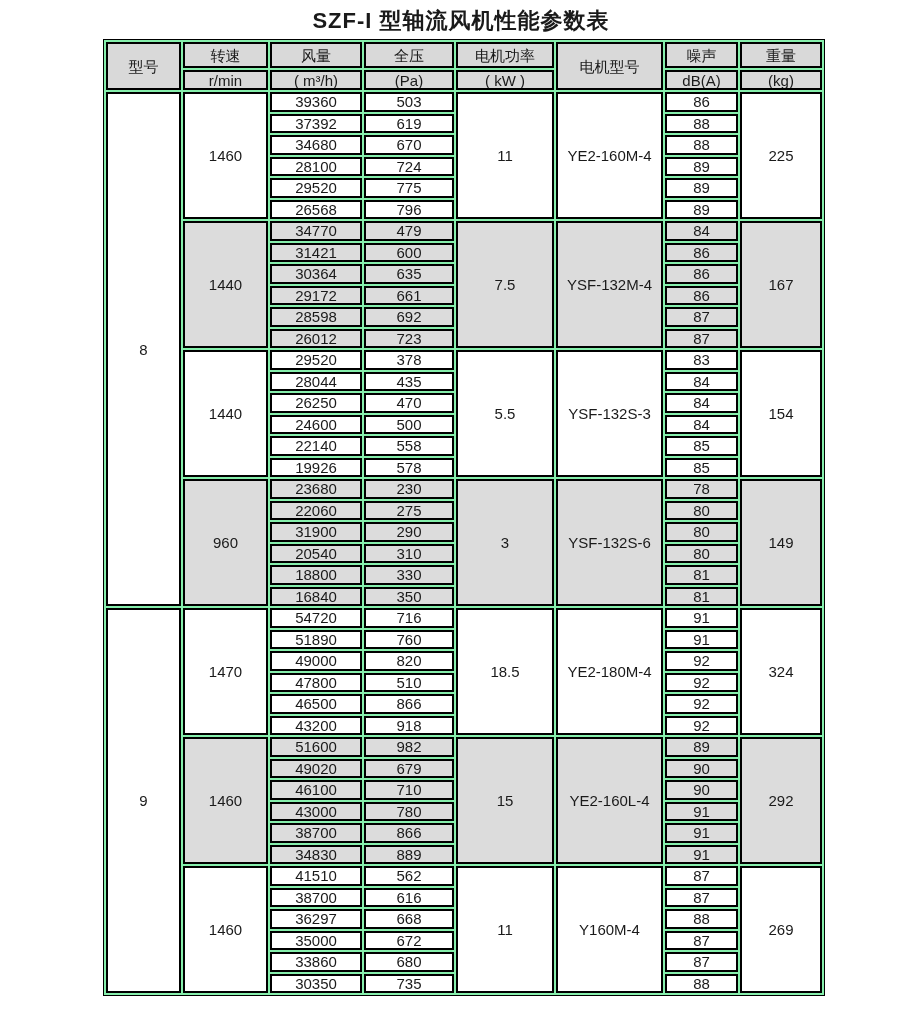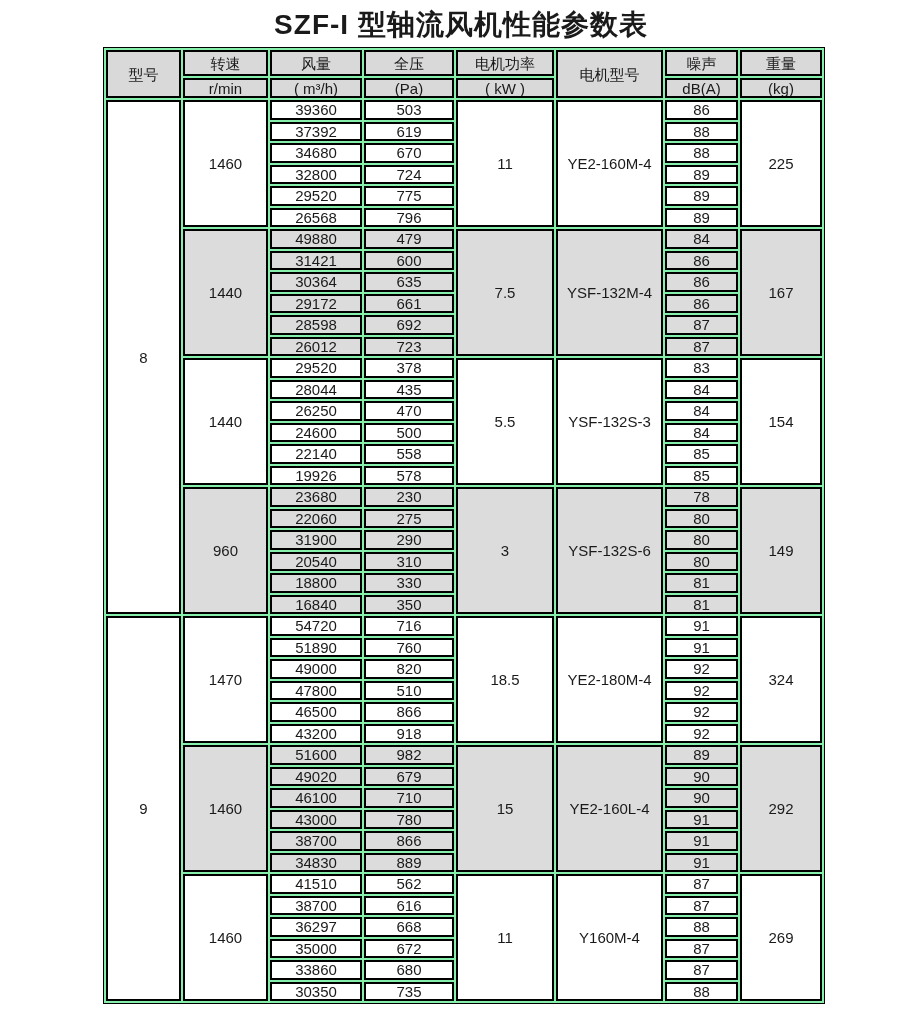--- a/index.html
+++ b/index.html
@@ -7,21 +7,21 @@
     width: 920px; height: 1019px;
     background: var(--page-bg, #ffffff);
     color: var(--text-color, #1a1a1a);
     font-family: "Liberation Sans", "DejaVu Sans", sans-serif;
     overflow: hidden;
   }
   .title {
     width: 722px;
     margin: 6px 0 3px 100px;
     text-align: center;
-    font-size: 28px;
+    font-size: 22px;
     font-weight: 600;
     letter-spacing: 1px;
     white-space: nowrap;
   }
   table.spec {
     margin-left: 103px;
     width: 722px;
     table-layout: fixed;
     border-collapse: separate;
     border-spacing: 2px;
@@ -98,37 +98,37 @@
           <td class="airflow-cell">37392</td>
           <td class="pressure-cell">619</td>
           <td class="noise-cell">88</td>
         </tr>
         <tr>
           <td class="airflow-cell">34680</td>
           <td class="pressure-cell">670</td>
           <td class="noise-cell">88</td>
         </tr>
         <tr>
-          <td class="airflow-cell">32800</td>
+          <td class="airflow-cell">28100</td>
           <td class="pressure-cell">724</td>
           <td class="noise-cell">89</td>
         </tr>
         <tr>
           <td class="airflow-cell">29520</td>
           <td class="pressure-cell">775</td>
           <td class="noise-cell">89</td>
         </tr>
         <tr>
           <td class="airflow-cell">26568</td>
           <td class="pressure-cell">796</td>
           <td class="noise-cell">89</td>
         </tr>
         <tr class="shaded">
           <td class="speed-cell" rowspan="6">1440</td>
-          <td class="airflow-cell">49880</td>
+          <td class="airflow-cell">34770</td>
           <td class="pressure-cell">479</td>
           <td class="power-cell" rowspan="6">7.5</td>
           <td class="motor-cell" rowspan="6">YSF-132M-4</td>
           <td class="noise-cell">84</td>
           <td class="weight-cell" rowspan="6">167</td>
         </tr>
         <tr class="shaded">
           <td class="airflow-cell">31421</td>
           <td class="pressure-cell">600</td>
           <td class="noise-cell">86</td>

